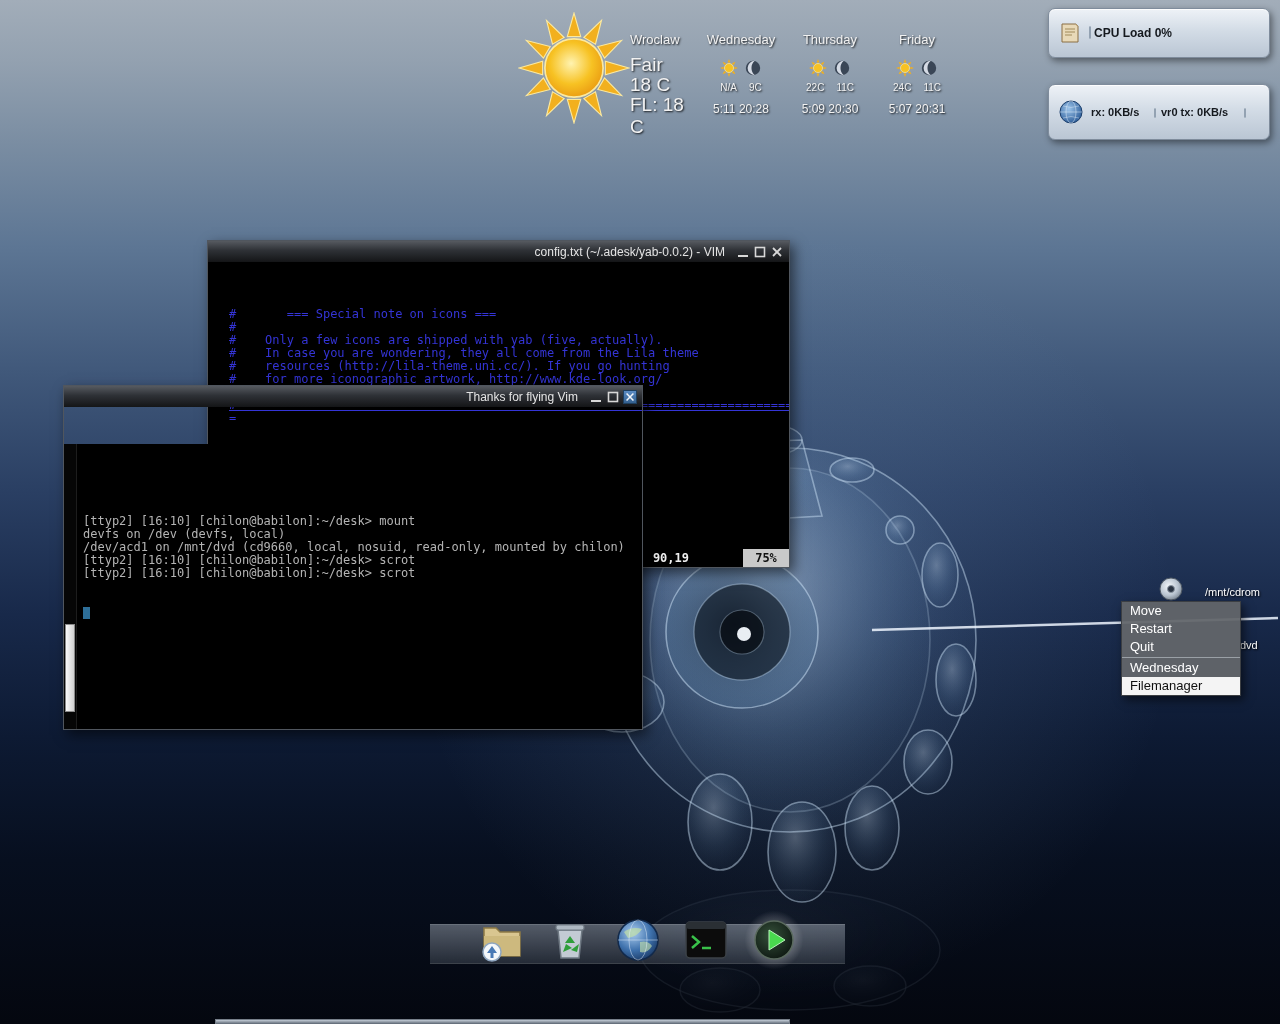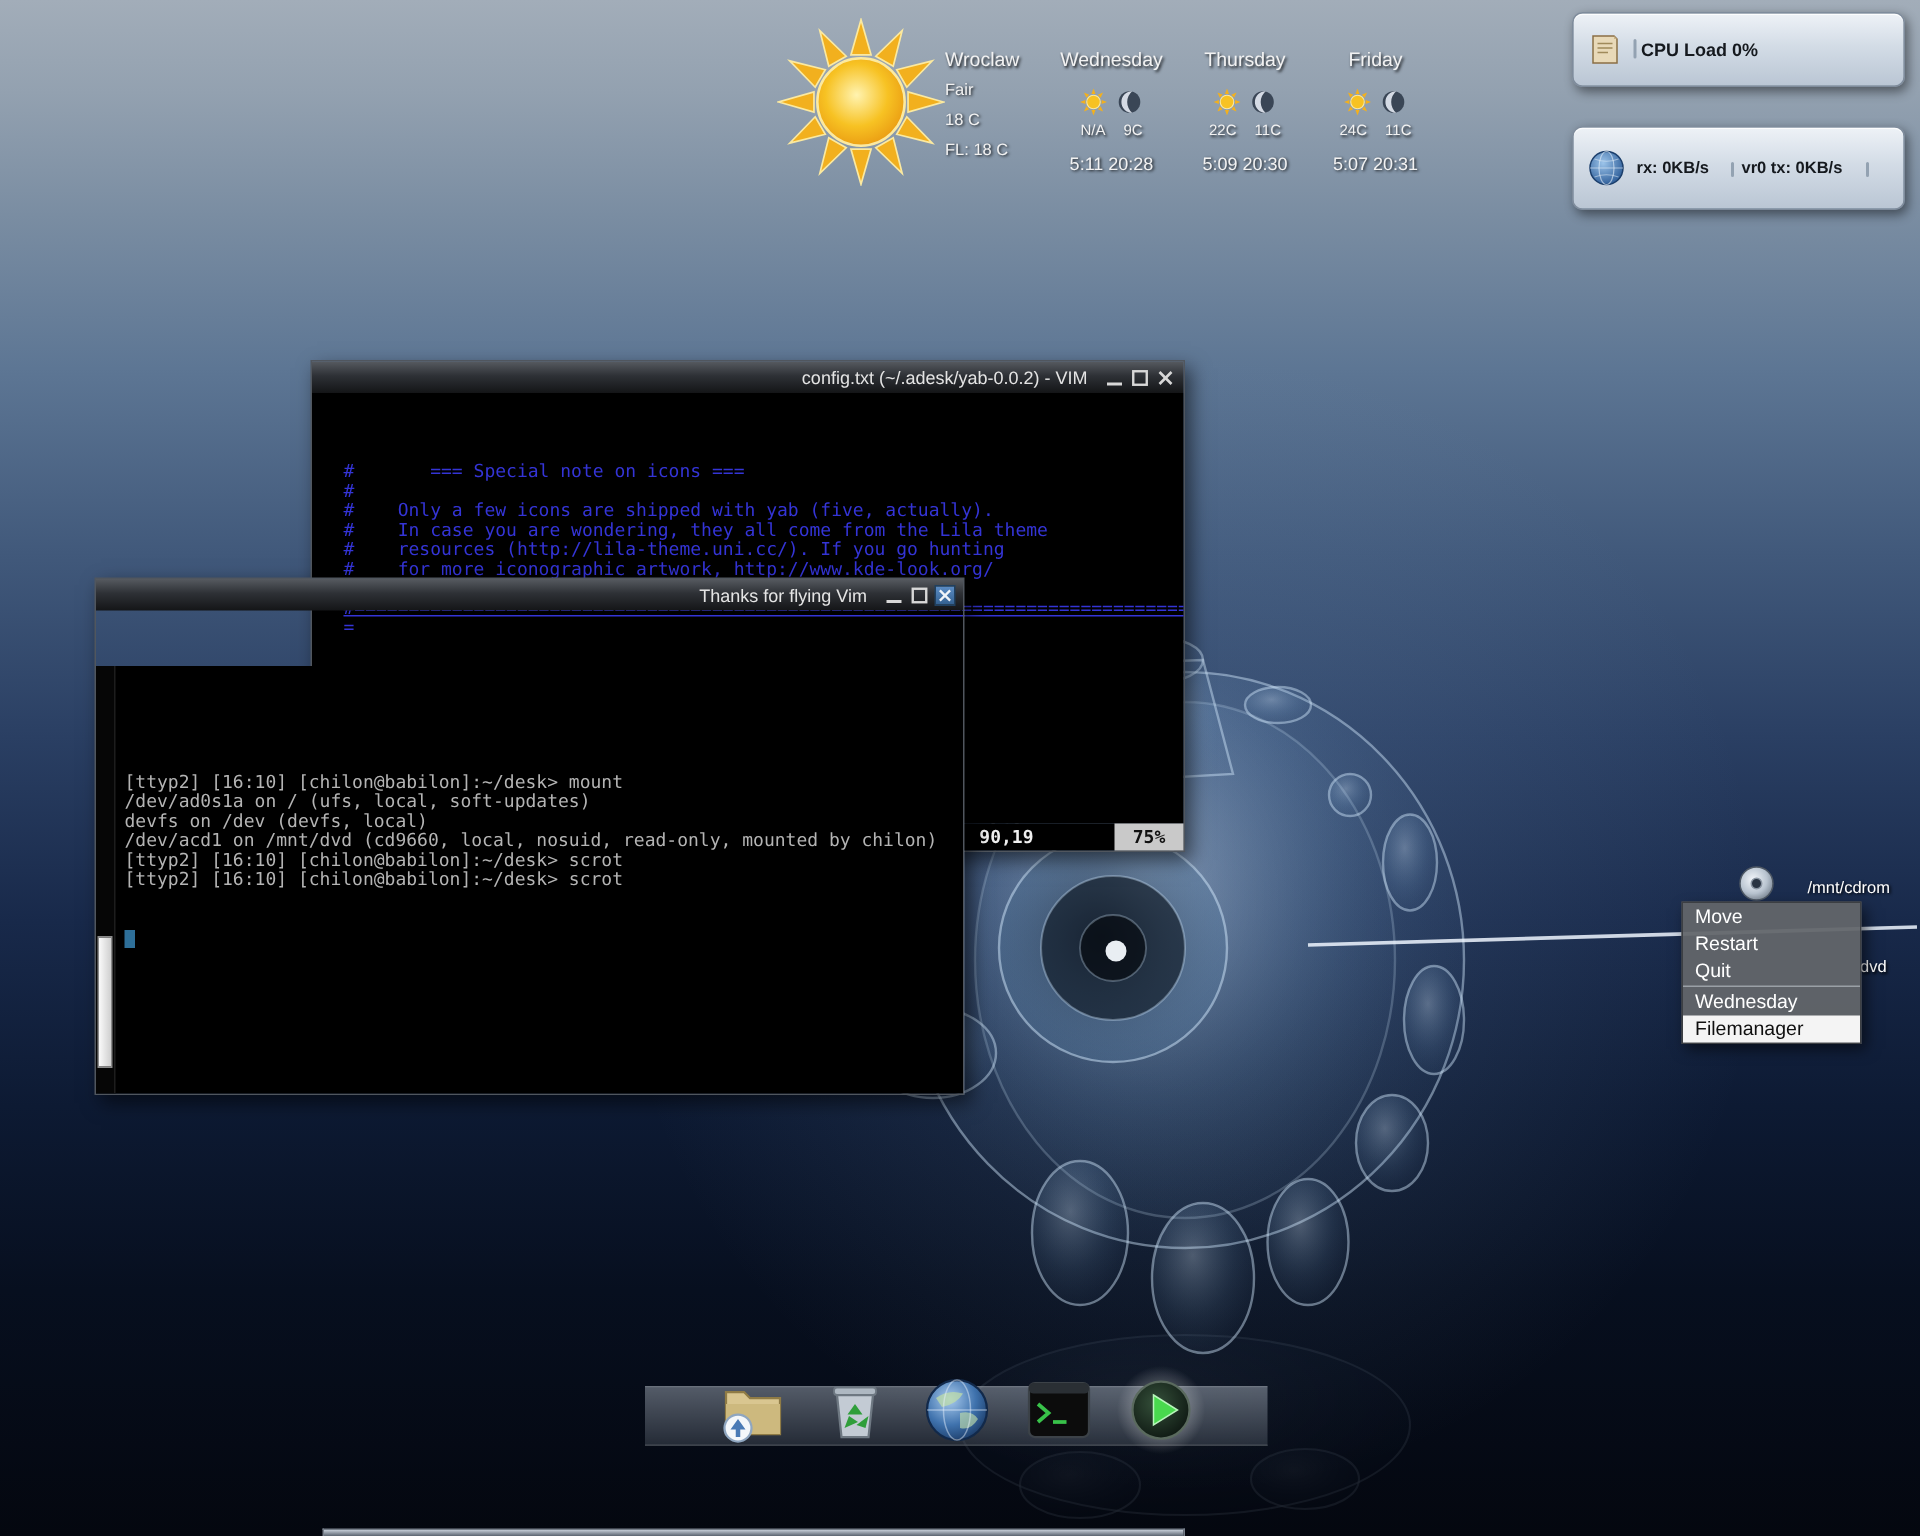--- a/index.html
+++ b/index.html
@@ -17,21 +17,21 @@
 
   
   .glass-art { position:absolute; left:470px; top:350px; }
 
   
   .weather { position:absolute; left:518px; top:6px; display:flex; align-items:center; color:#f2f2f2; text-shadow:1px 1px 2px rgba(0,0,0,0.85); }
   .weather-sun { width:112px; height:112px; margin-top:6px; }
   .weather-grid { display:grid; grid-template-columns:66px 90px 88px 86px; margin-top:24px; }
   .wcol { display:flex; flex-direction:column; }
   .w-loc { font-size:13px; height:22px; }
-  .w-cond, .w-temp, .w-fl { font-size:11px; height:20px; }
+  .w-cond, .w-temp, .w-fl { font-size:19px; height:20px; }
   .wday { display:flex; flex-direction:column; align-items:center; }
   .wday-name { font-size:13px; height:22px; }
   .wday-icons { height:28px; display:flex; gap:6px; align-items:center; }
   .wday-temps { font-size:10px; height:20px; display:flex; gap:12px; }
   .wday-times { font-size:12px; height:20px; }
 
   
   .monitor {
     position:absolute; border-radius:7px; border:1px solid #7f8c9c;
     background:linear-gradient(180deg,#eef2f7 0%,#d3dce6 45%,#bac6d4 100%);
@@ -377,21 +377,21 @@
           </svg>
         </span>
     </div>
     <div class="term-body">
       <div class="term-scrollbar">
         <div class="term-thumb"></div>
       </div>
       <div class="term-text">
         <div>
           
-        <div>[ttyp2] [16:10] [chilon@babilon]:~/desk&gt; mount</div><div>/dev/ad0s1a on / (ufs, local, soft-updates)</div><div>devfs on /dev (devfs, local)</div><div>/dev/acd1 on /mnt/dvd (cd9660, local, nosuid, read-only, mounted by chilon)</div><div>[ttyp2] [16:10] [chilon@babilon]:~/desk&gt; scrot</div><div>[ttyp2] [16:10] [chilon@babilon]:~/desk&gt; scrot</div></div>
+        <div>[ttyp2] [16:10] [chilon@babilon]:~/desk&gt; mount</div><div>devfs on /dev (devfs, local)</div><div>/dev/acd1 on /mnt/dvd (cd9660, local, nosuid, read-only, mounted by chilon)</div><div>[ttyp2] [16:10] [chilon@babilon]:~/desk&gt; scrot</div><div>[ttyp2] [16:10] [chilon@babilon]:~/desk&gt; scrot</div></div>
         <div><span class="term-cursor"></span></div>
       </div>
     </div>
   </div>
 
   <svg class="cdrom-icon" width="26" height="26" viewBox="0 0 26 26">
     <defs>
         <radialGradient id="disc" cx="40%" cy="38%" r="70%">
           <stop offset="0%" stop-color="#f2f6fa"></stop>
           <stop offset="60%" stop-color="#b9c4d0"></stop>

